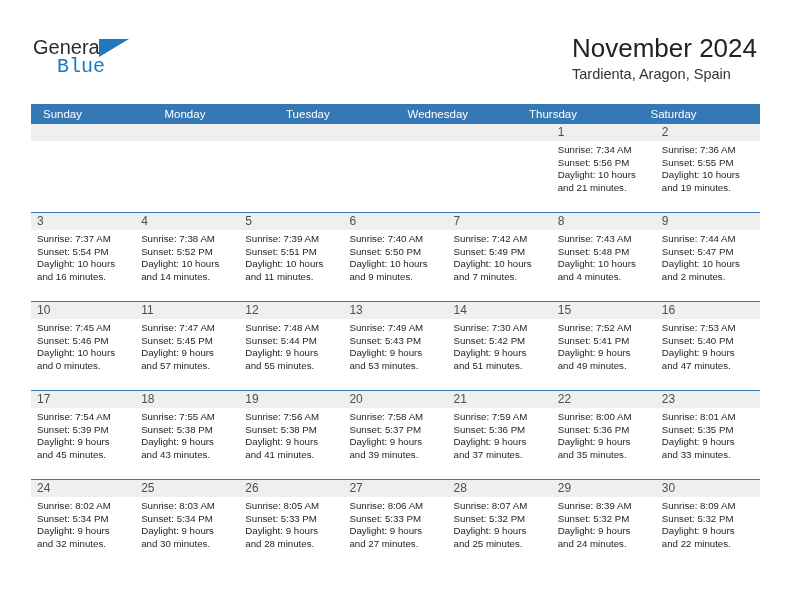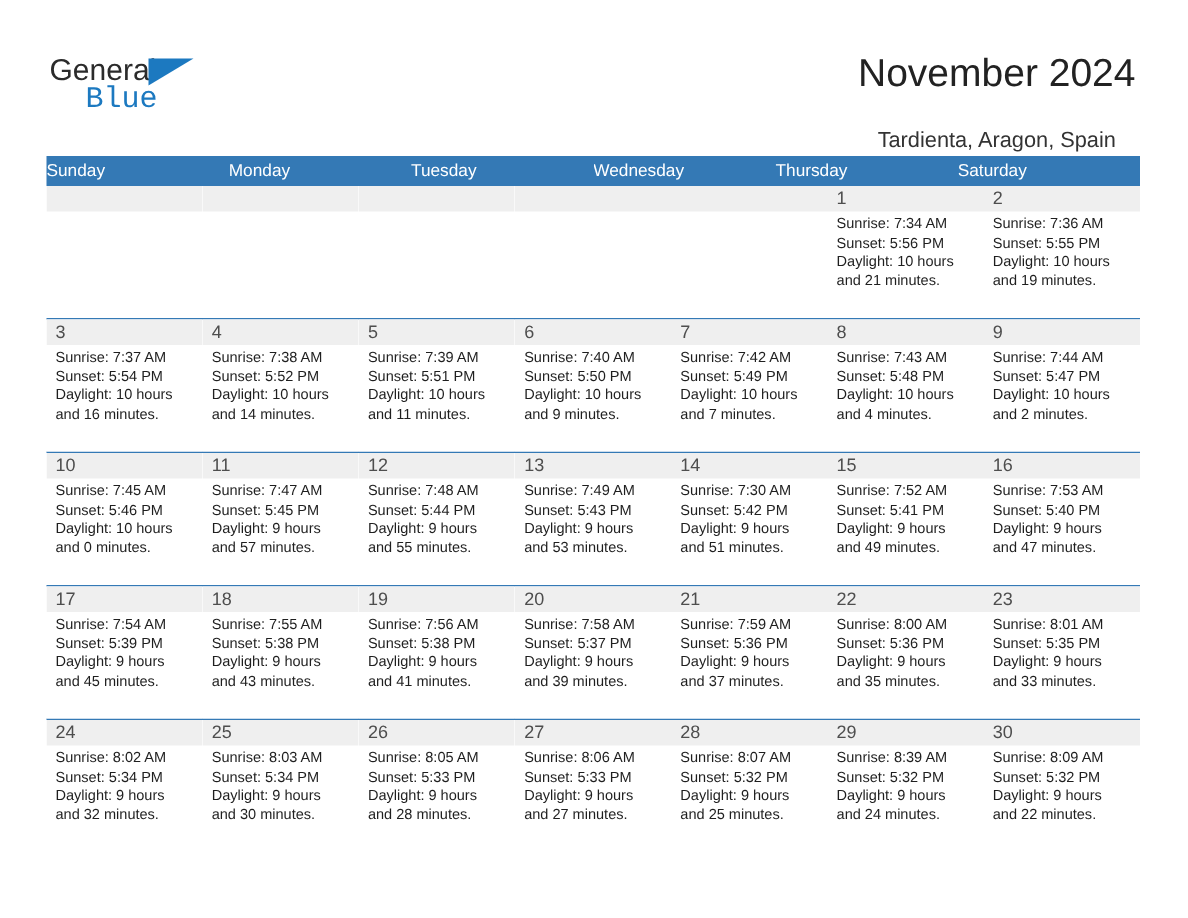--- a/index.html
+++ b/index.html
@@ -59,33 +59,33 @@
     width: 0;
     height: 0;
     border-left: 30px solid #1c79c0;
     border-bottom: 18px solid transparent;
   }
 
   .title-block {
     position: absolute;
     right: 35px;
     top: 32px;
-    text-align: center;
+    text-align: left;
   }
   .cal-title {
     font-size: 26px;
     color: #222222;
     line-height: 32px;
     white-space: nowrap;
   }
   .cal-subtitle {
     font-size: 14.5px;
     color: #333333;
     line-height: 20px;
-    margin-top: 20px;
+    margin-top: 0;
     white-space: nowrap;
   }
 
   
   .calendar {
     position: absolute;
     left: 31px;
     top: 104px;
     width: 729px;
   }
@@ -95,21 +95,21 @@
     width: 100%;
     background: #3479b5;
     height: 20px;
   }
   .weekday-cell {
     flex: 1 1 0;
     min-width: 0;
     color: #ffffff;
     font-size: 11.5px;
     line-height: 20px;
-    padding-left: 0;
+    padding-left: 12px;
     white-space: nowrap;
     overflow: hidden;
   }
 
   .week-row {
     display: flex;
     width: 100%;
     border-top: 1.5px solid #3479b5;
   }
   .week-row:first-of-type { border-top: none; }

